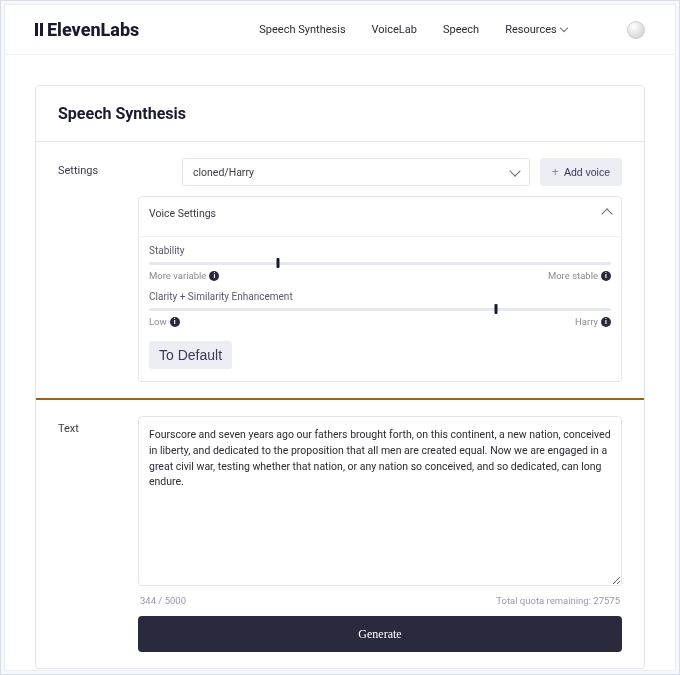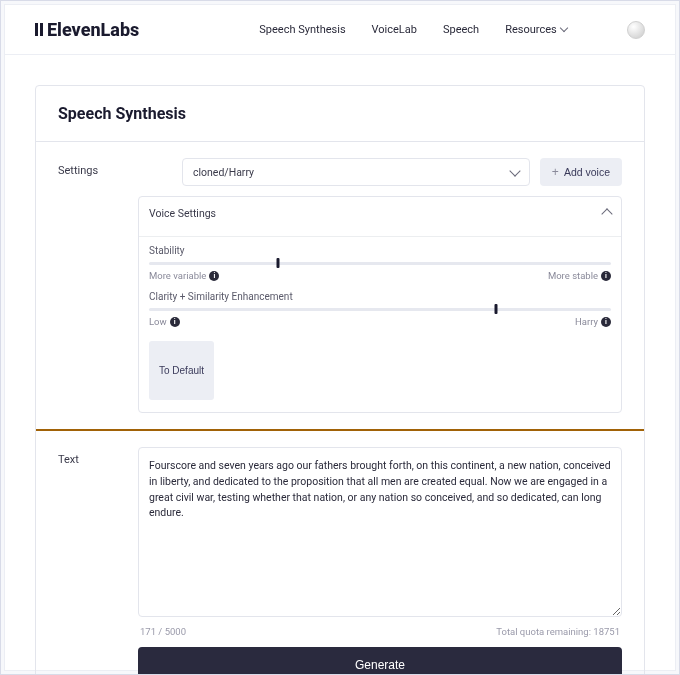--- a/index.html
+++ b/index.html
@@ -160,22 +160,22 @@
     align-items:center; justify-content:center;
     font-weight:700;
     margin-left:3px;
     vertical-align: middle;
   }
   .btn-default {
     margin-top: 4px;
     background:#eceef4;
     border:none;
     border-radius:3px;
-    padding: 24px 10px;
-    font-size: 10px;
+    padding: 6px 10px;
+    font-size: 14px;
     color:#3a3a5a;
     cursor:pointer;
   }
   textarea {
     width:100%;
     height: 170px;
     border: 1px solid #e3e5ec;
     border-radius:4px;
     padding: 10px;
     font-size: 10.5px;
@@ -187,20 +187,21 @@
   .meta { display:flex; justify-content:space-between; font-size:9.5px; color:#9a9aaa; margin: 6px 2px 10px;}
   .btn-generate {
     width:100%;
     height:36px;
     background:#2a2a3e;
     color:#fff;
     border:none;
     border-radius:4px;
     font-size:12px;
     cursor:pointer;
+    font-family:Liberation Serif, serif;
   }
   .lbl-left, .lbl-right { display:flex; align-items:center;text-align:right;}
 </style>
 </head>
 <body>
 
 <div class="app">
 
   <div class="topbar">
     <div class="logo">
@@ -288,22 +289,22 @@
             </div>
           </div>
         </div>
       </div>
 
       <div class="section">
         <div class="section-label">Text</div>
         <div class="section-body">
           <textarea id="text-area" style="">Fourscore and seven years ago our fathers brought forth, on this continent, a new nation, conceived in liberty, and dedicated to the proposition that all men are created equal. Now we are engaged in a great civil war, testing whether that nation, or any nation so conceived, and so dedicated, can long endure.</textarea>
           <div class="meta">
-            <span>171 / 5000</span>
-            <span>Total quota remaining: 18751</span>
+            <span>344 / 5000</span>
+            <span>Total quota remaining: 27575</span>
           </div>
           <button class="btn-generate">Generate</button>
         </div>
       </div>
 
     </div>
   </div>
 </div>
 
 </body></html>

